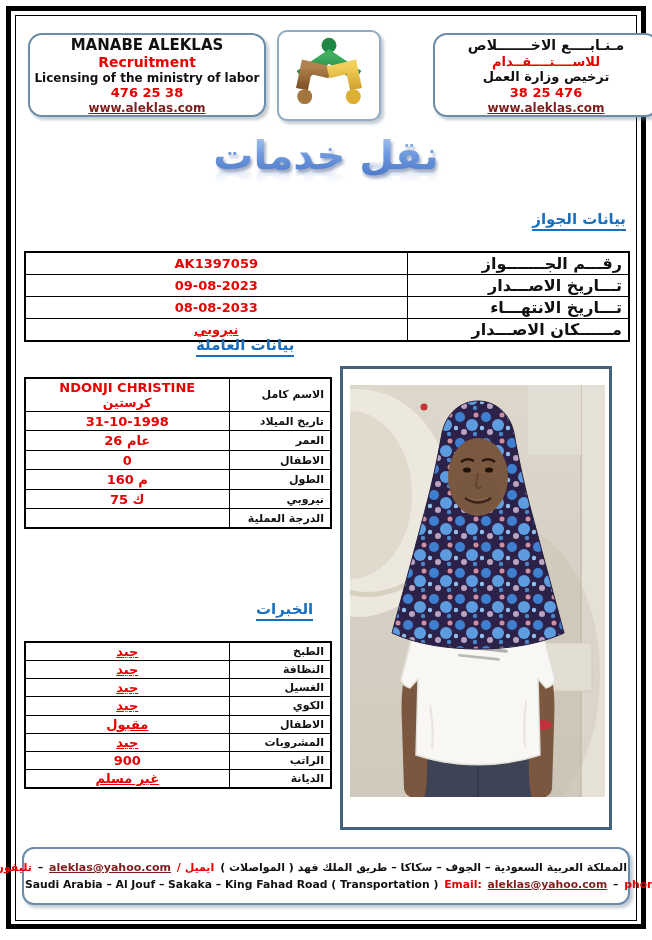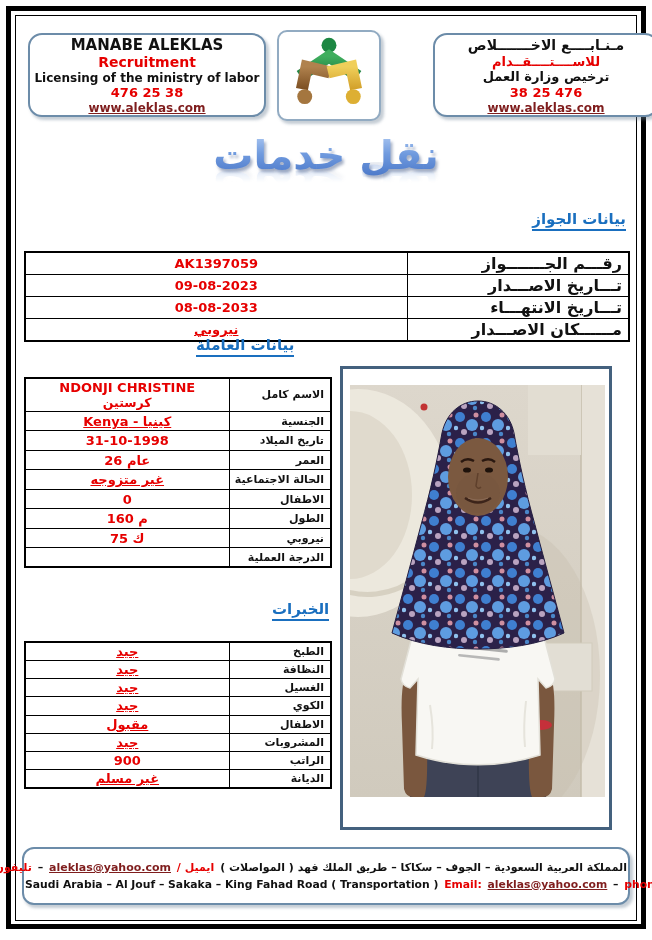--- a/index.html
+++ b/index.html
@@ -36,21 +36,21 @@
     filter:drop-shadow(2px 3px 1.5px rgba(90,110,150,.55));
     -webkit-box-reflect:below -16px linear-gradient(transparent 55%, rgba(0,0,0,.30));
   }
 
   .sec-h {
     position:absolute; direction:rtl; color:#1a6fbf; font-weight:bold; font-size:15px;
     border-bottom:2.5px solid #1a6fbf; padding-bottom:1px; line-height:1.2;
   }
   .h-passport  { right:26px;  top:210px; }
   .h-worker    { left:196px;  top:336px; }
-  .h-experience{ left:272px;  top:600px;text-align:center; }
+  .h-experience{ left:256px;  top:600px;text-align:center; }
 
   table.tbl { position:absolute; border-collapse:collapse; table-layout:fixed; background:#fff; border:2.2px solid #000; }
   table.tbl td { border:1.6px solid #000; vertical-align:middle; overflow:hidden; }
   td.lab { direction:rtl; text-align:right; padding:1px 6px 1px 2px; font-weight:bold; font-size:16px; color:#111; white-space:nowrap; }
   td.val { direction:ltr; text-align:center; color:#e60000; font-weight:bold; font-size:13px; padding:1px 2px; }
   td.val.rtl { direction:rtl; }
   .u { text-decoration:underline; }
 
   .tbl-passport { left:24px; top:251px; width:604px; }
   .tbl-passport td { height:20px;margin-top:41px; }
@@ -163,34 +163,26 @@
       </colgroup>
     <tbody>
         <tr class="dbl">
       <td class="val">
         <div class="name1">NDONJI CHRISTINE</div>
         <div class="name2">كرستين</div>
       </td>
       <td class="lab">الاسم كامل</td>
     </tr>
     <tr>
-      <td class="val rtl u">كينيا - Kenya</td>
-      <td class="lab">الجنسية</td>
-    </tr>
-    <tr>
       <td class="val">31-10-1998</td>
       <td class="lab">تاريخ الميلاد</td>
     </tr>
     <tr>
       <td class="val">26 عام</td>
       <td class="lab">العمر</td>
-    </tr>
-    <tr>
-      <td class="val u">غير متزوجه</td>
-      <td class="lab">الحالة الاجتماعية</td>
     </tr>
     <tr>
       <td class="val">0</td>
       <td class="lab">الاطفال</td>
     </tr>
     <tr>
       <td class="val">160 م</td>
       <td class="lab">الطول</td>
     </tr>
     <tr>

